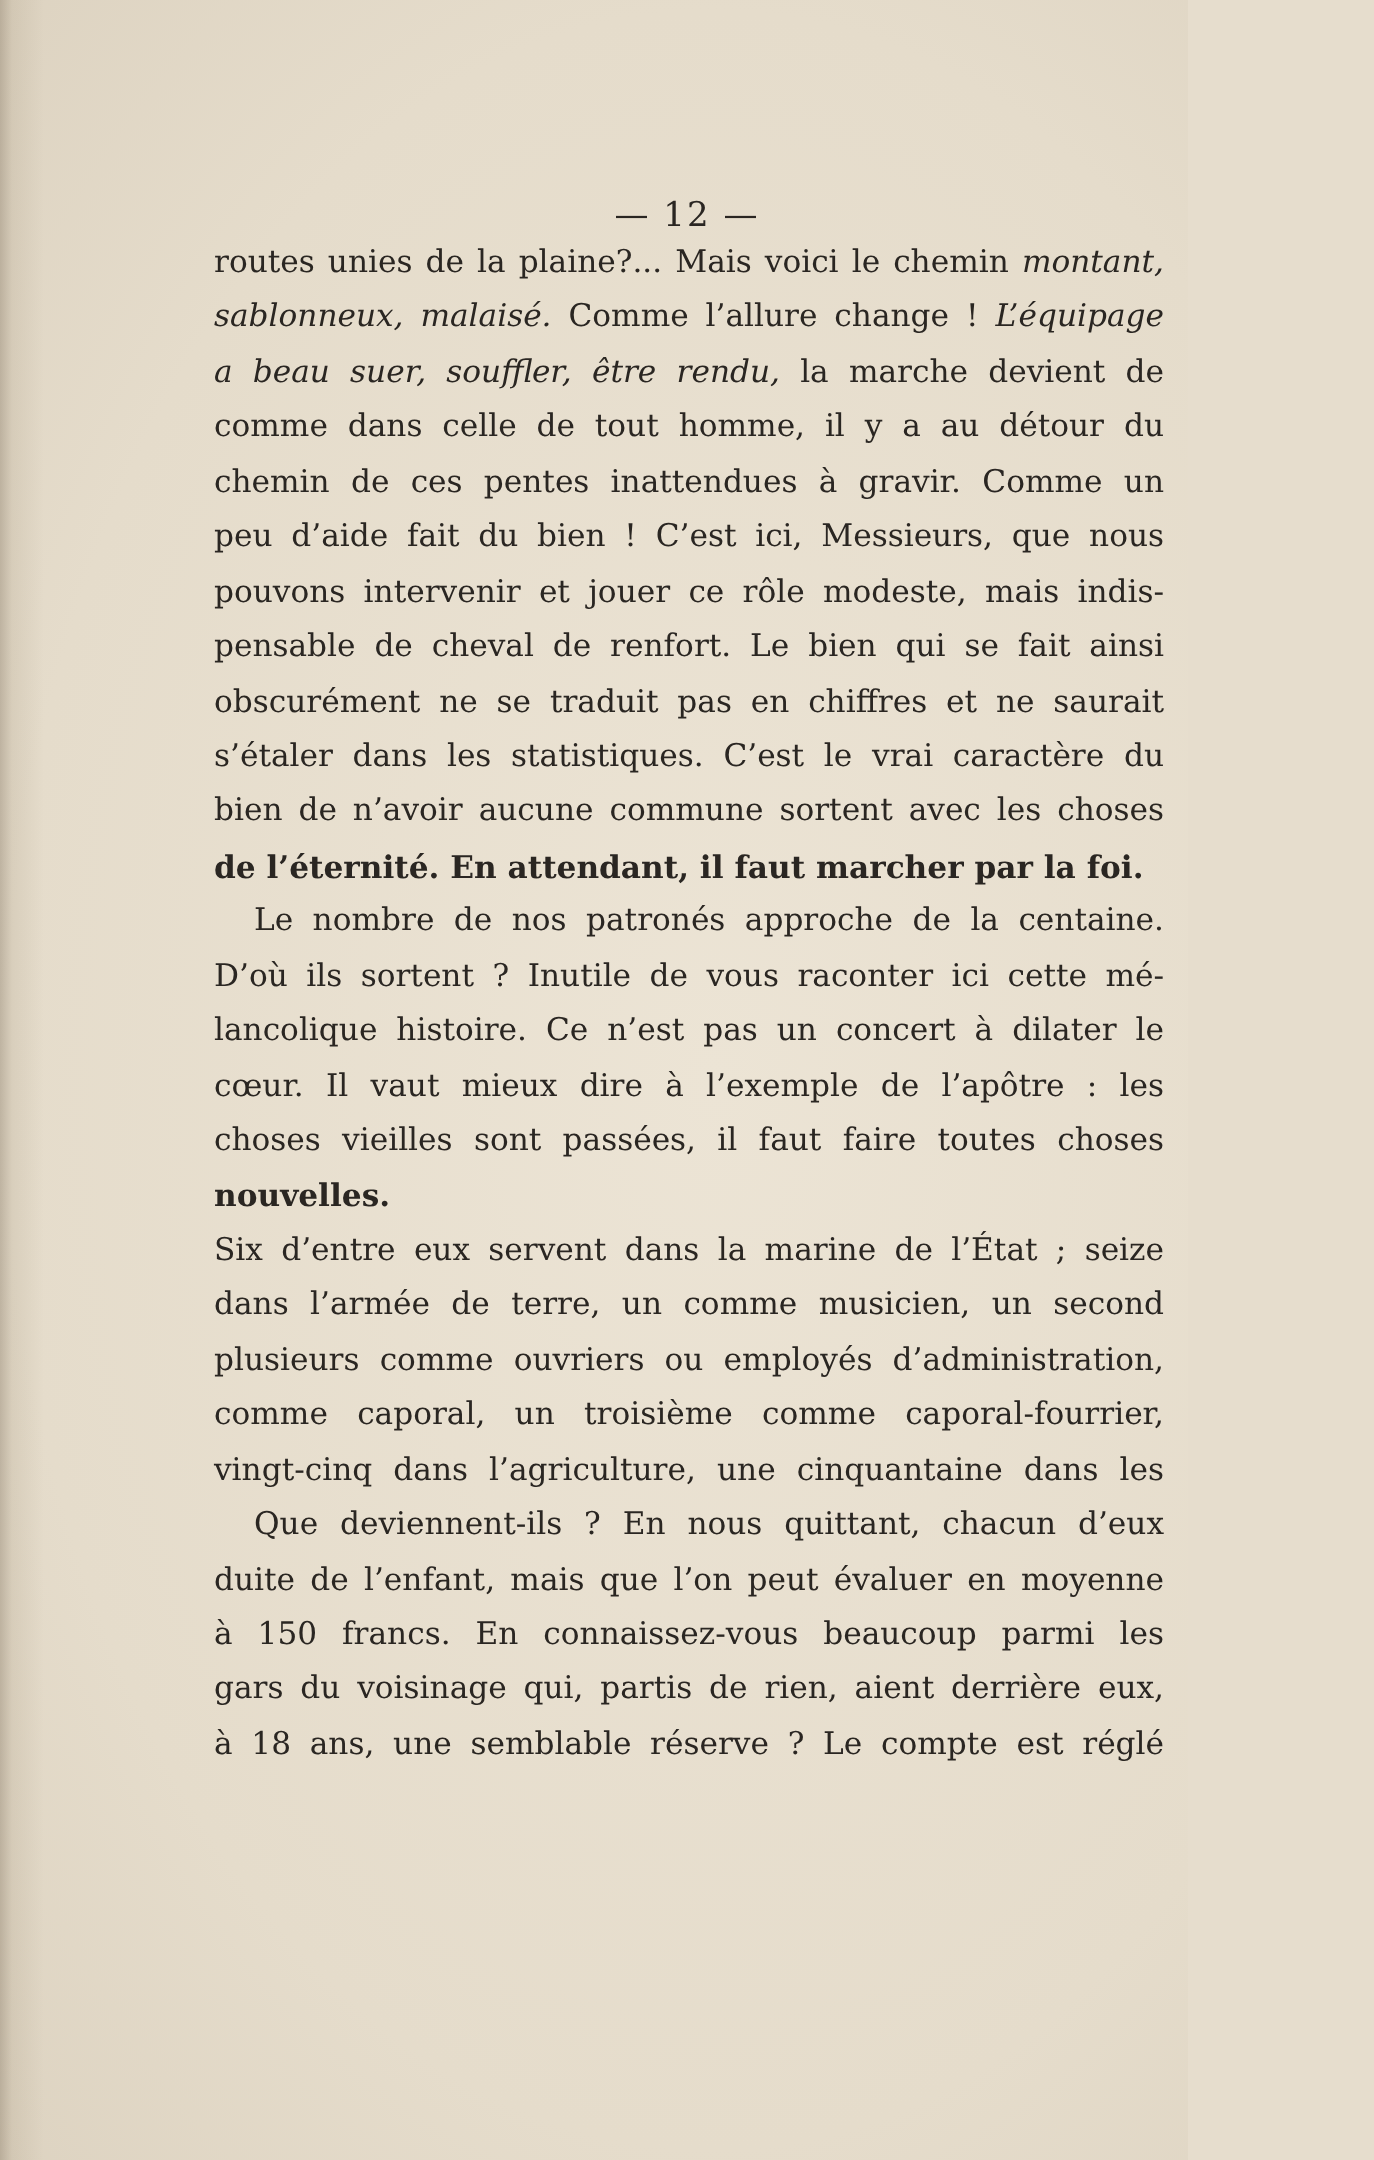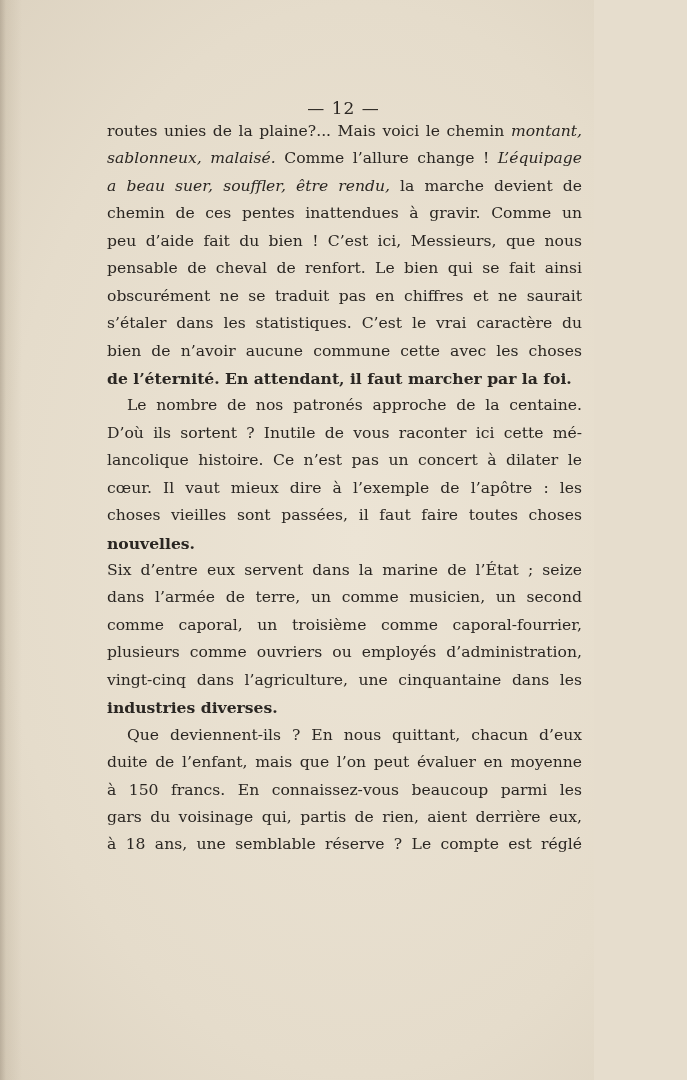--- a/index.html
+++ b/index.html
@@ -65,38 +65,39 @@
   </style>
 </head>
 <body>
 
 <div class="page">
   <div class="page-number">— 12 —</div>
   <div class="text-block" id="text-block">
       <div class="line"><span>routes unies de la plaine?... Mais voici le chemin </span><span class="it">montant,</span></div>
       <div class="line"><span class="it">sablonneux,  malaisé.</span><span> Comme l’allure change ! </span><span class="it">L’équipage</span></div>
       <div class="line"><span class="it">a beau suer, souffler, être rendu,</span><span> la marche devient de</span></div>
+      <div class="line"><span>comme dans celle de tout homme, il y a au détour du</span></div>
       <div class="line"><span>chemin de ces pentes inattendues à gravir. Comme un</span></div>
       <div class="line"><span>peu d’aide fait du bien ! C’est ici, Messieurs, que nous</span></div>
+      <div class="line"><span>pouvons intervenir et jouer ce rôle modeste, mais indis-</span></div>
       <div class="line"><span>pensable de cheval de renfort. Le bien qui se fait ainsi</span></div>
       <div class="line"><span>obscurément ne se traduit pas en chiffres et ne saurait</span></div>
       <div class="line"><span>s’étaler dans les statistiques. C’est le vrai caractère du</span></div>
-      <div class="line"><span>bien de n’avoir aucune commune cette avec les choses</span></div>
+      <div class="line"><span>bien de n’avoir aucune commune sortent avec les choses</span></div>
       <div class="line last"><span>de l’éternité. En attendant, il faut marcher par la foi.</span></div>
       <div class="line indent"><span>Le nombre de nos patronés approche de la centaine.</span></div>
       <div class="line"><span>D’où ils sortent ? Inutile de vous raconter ici cette mé-</span></div>
       <div class="line"><span>lancolique histoire. Ce n’est pas un concert à dilater le</span></div>
       <div class="line"><span>cœur. Il vaut mieux dire à l’exemple de l’apôtre : les</span></div>
       <div class="line"><span>choses vieilles sont passées, il faut faire toutes choses</span></div>
       <div class="line last"><span>nouvelles.</span></div>
       <div class="line"><span>Six d’entre eux servent dans la marine de l’État ; seize</span></div>
       <div class="line"><span>dans l’armée de terre, un comme musicien, un second</span></div>
+      <div class="line"><span>plusieurs comme ouvriers ou employés d’administration,</span></div>
       <div class="line"><span>comme caporal, un troisième comme caporal-fourrier,</span></div>
-      <div class="line"><span>plusieurs comme ouvriers ou employés d’administration,</span></div>
       <div class="line"><span>vingt-cinq dans l’agriculture, une cinquantaine dans les</span></div>
-      <div class="line last"><span>industries diverses.</span></div>
       <div class="line indent"><span>Que deviennent-ils ? En nous quittant, chacun d’eux</span></div>
       <div class="line"><span>duite de l’enfant, mais que l’on peut évaluer en moyenne</span></div>
       <div class="line"><span>à 150 francs. En connaissez-vous beaucoup parmi les</span></div>
       <div class="line"><span>gars du voisinage qui, partis de rien, aient derrière eux,</span></div>
       <div class="line"><span>à 18 ans, une semblable réserve ? Le compte est réglé</span></div>
     </div>
 </div>
 
 </body></html>

